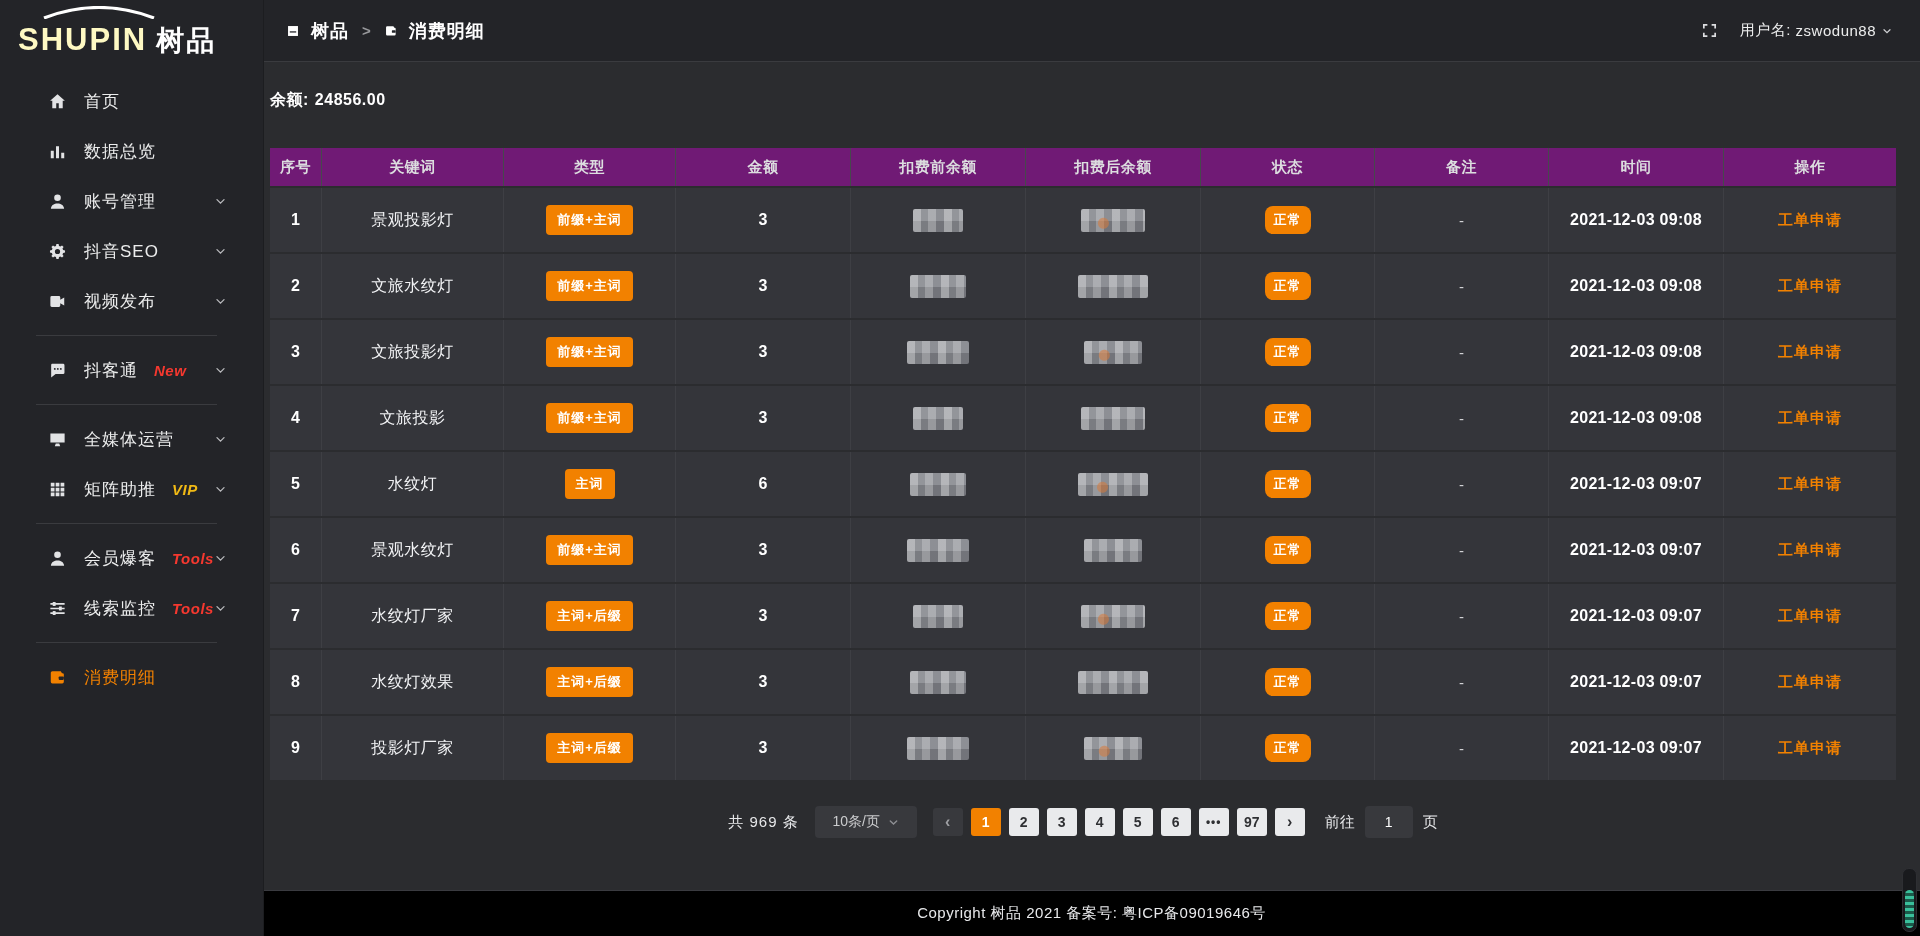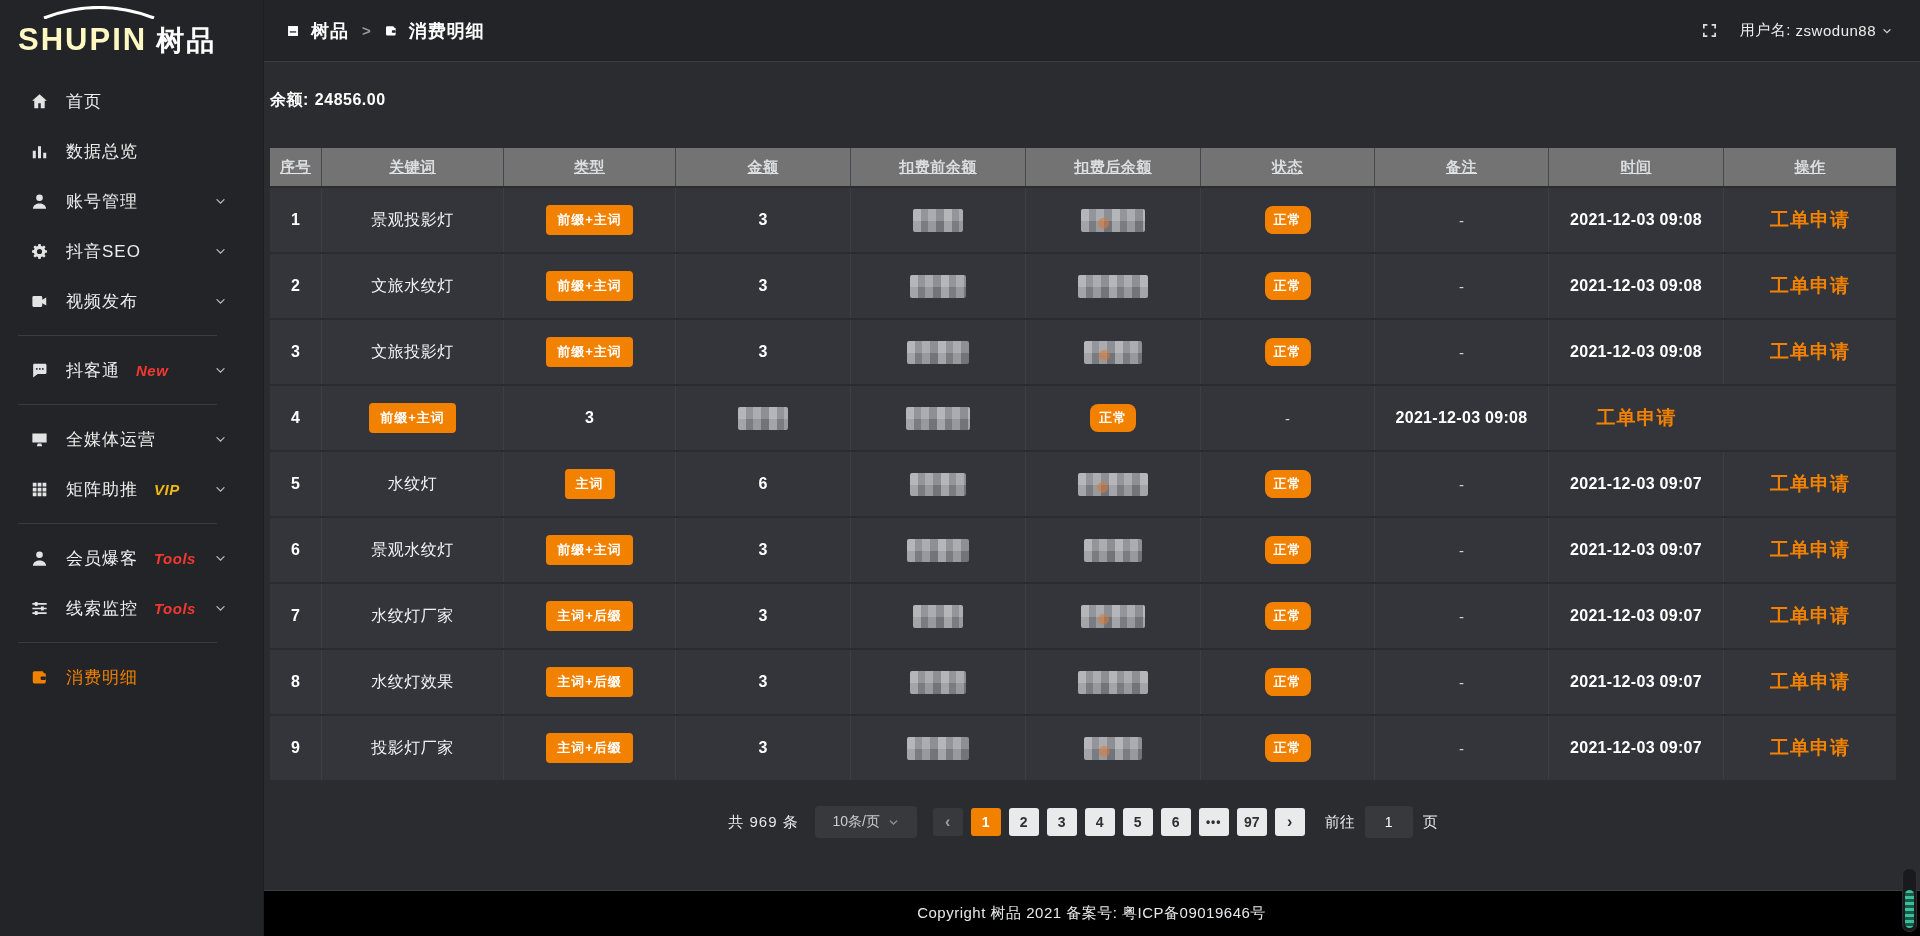--- a/index.html
+++ b/index.html
@@ -9,21 +9,21 @@
     font-family:"Liberation Sans","DejaVu Sans",sans-serif;
     color:#e6e7e9;
   }
   
   .sidebar{position:absolute;left:0;top:0;width:263px;height:936px;background:#232428;border-right:1px solid rgba(0,0,0,.18);z-index:3;}
   .logo{height:64px;padding:10px 0 0 18px;position:relative;}
   .logo-arc{position:absolute;left:40px;top:6px;}
   .logo-text{display:flex;align-items:baseline;margin-top:12px;}
   .logo-en{font-size:31px;font-weight:900;letter-spacing:2px;color:#fef9c3;}
   .logo-cn{font-size:28px;font-weight:800;color:#fff;margin-left:9px;letter-spacing:2px;}
-  .nav{margin-top:2px;}
+  .nav{margin-top:2px;padding-left:18px;}
   .nav-item{height:50px;display:flex;align-items:center;padding-left:30px;cursor:pointer;}
   .nav-item .icon{width:19px;height:19px;display:inline-flex;color:#e2e3e5;flex:0 0 19px;}
   .nav-item .icon svg{width:19px;height:19px;}
   .nav-label{font-size:17px;color:#eceded;margin-left:17px;letter-spacing:1px;}
   .nav-item.active .nav-label{color:#f28100;}
   .nav-item.active .icon{color:#f28100;}
   .nav-badge{font-size:15px;font-weight:bold;font-style:italic;margin-left:16px;letter-spacing:.5px;}
   .nav-chevron{margin-left:auto;margin-right:36px;color:#b9babd;display:inline-flex;}
   .nav-chevron svg{width:13px;height:13px;}
   .nav-divider{height:1px;background:#3a3b3f;margin:9px 46px 9px 18px;}
@@ -40,41 +40,41 @@
   .user-name{display:flex;align-items:center;font-size:15px;color:#eceded;cursor:pointer;letter-spacing:.5px;}
   .user-name .uchev{display:inline-flex;margin-left:5px;color:#cfd0d3;}
   .user-name .uchev svg{width:12px;height:12px;}
   
   .content{position:absolute;left:264px;top:62px;width:1657px;box-sizing:border-box;padding:0 25px 0 6px;}
   .balance{margin-top:28px;font-size:16px;font-weight:700;color:#fff;letter-spacing:.5px;}
   .balance .bal-val{margin-left:6px;}
   
   .table{margin-top:37px;width:1626px;}
   .tr,.thead{display:grid;grid-template-columns:52px 182px 172px 175px 175px 175px 174px 174px 175px 172px;}
-  .thead{background:#737373;height:38px;border-bottom:2px solid #2b2c2f;text-decoration:underline;}
+  .thead{background:#701a75;height:38px;border-bottom:2px solid #2b2c2f;}
   .th{display:flex;align-items:center;justify-content:center;font-size:15px;font-weight:700;color:#dcdddf;border-right:1px solid #47484d;letter-spacing:.5px;}
   .th:last-child{border-right:none;}
   .tr{background:#34353a;height:64px;border-bottom:2px solid #2b2c2f;}
   .td{display:flex;align-items:center;justify-content:center;border-right:1px solid #3e3f44;font-size:16px;color:#fff;}
   .td:last-child{border-right:none;}
   .c-num{font-weight:700;}
   .c-keyword{font-size:16px;color:#f2f3f5;letter-spacing:.5px;}
   .type-badge{background:#f28100;color:#fff;font-size:13px;font-weight:700;padding:6px 11px;border-radius:4px;letter-spacing:1px;}
   .status-badge{background:#f28100;color:#fff;font-size:13px;font-weight:700;padding:5px 9px;border-radius:8px;letter-spacing:1px;}
   .mosaic{height:23px;border-radius:2px;filter:blur(.7px);
     background-image:
       repeating-linear-gradient(90deg, rgba(255,255,255,.38) 0 8px, rgba(255,255,255,.10) 8px 15px, rgba(255,255,255,.30) 15px 23px, rgba(255,255,255,.05) 23px 31px),
       repeating-linear-gradient(180deg,#87898f 0 12px,#6b6d73 12px 23px);}
   .mosaic.tint{background-image:
       radial-gradient(circle at 35% 62%, rgba(216,122,58,.55) 0 5px, rgba(0,0,0,0) 6px),
       repeating-linear-gradient(90deg, rgba(255,255,255,.38) 0 8px, rgba(255,255,255,.10) 8px 15px, rgba(255,255,255,.30) 15px 23px, rgba(255,255,255,.05) 23px 31px),
       repeating-linear-gradient(180deg,#87898f 0 12px,#6b6d73 12px 23px);}
   .c-note{color:#d2d3d5;font-size:15px;}
   .c-time{font-weight:600;font-size:16px;letter-spacing:.3px;}
-  .action-link{color:#f28100;font-size:19px;font-weight:700;cursor:pointer;letter-spacing:1px;}
+  .action-link{color:#f28100;font-size:15px;font-weight:700;cursor:pointer;letter-spacing:1px;}
   
   .pagination{margin-top:24px;display:flex;align-items:center;justify-content:center;gap:8px;}
   .pg-total{font-size:15px;color:#e6e7e9;margin-right:8px;letter-spacing:1px;}
   .pg-size{width:102px;height:32px;background:#38393d;border-radius:4px;display:flex;align-items:center;justify-content:center;gap:8px;color:#cbccce;font-size:14px;cursor:pointer;margin-right:8px;}
   .pg-size svg{width:11px;height:11px;color:#8d8e92;}
   .pg-btn{min-width:30px;height:28px;border-radius:3px;background:#e9eaec;color:#2f3033;font-size:14px;font-weight:700;display:flex;align-items:center;justify-content:center;cursor:pointer;padding:0 4px;box-sizing:border-box;}
   .pg-btn.prev{background:#38393d;color:#9fa0a4;}
   .pg-btn.active{background:#f28100;color:#fff;}
   .pg-btn.dots{letter-spacing:1px;font-size:12px;}
   .pg-arrow{font-size:16px;line-height:1;}
@@ -363,20 +363,21 @@
             <span class="status-badge">正常</span>
           </div>
           <div class="td c-note">-</div>
           <div class="td c-time">2021-12-03 09:08</div>
           <div class="td ">
             <span class="action-link">工单申请</span>
           </div>
         </div>
         <div class="tr">
           <div class="td c-num">4</div>
+          <div class="td c-keyword">文旅投影</div>
           <div class="td ">
             <span class="type-badge">前缀+主词</span>
           </div>
           <div class="td c-num">3</div>
           <div class="td ">
             <div class="mosaic" style="width: 50px;"></div>
           </div>
           <div class="td ">
             <div class="mosaic" style="width: 64px;"></div>
           </div>

